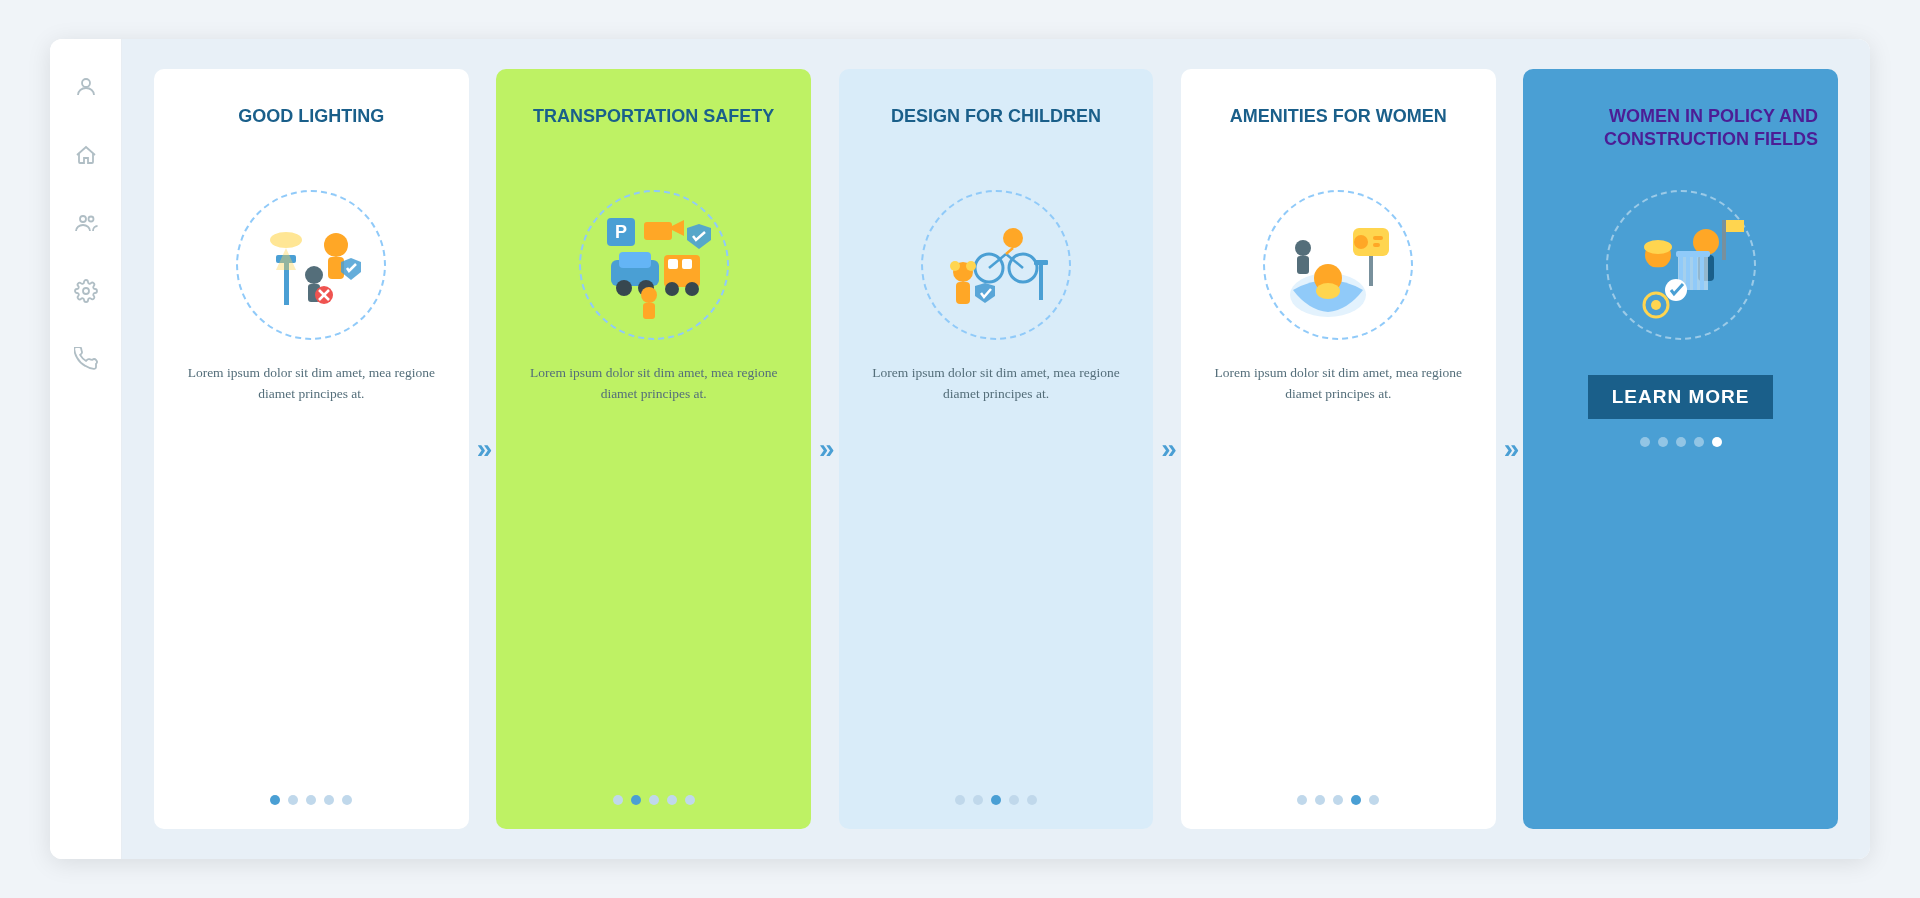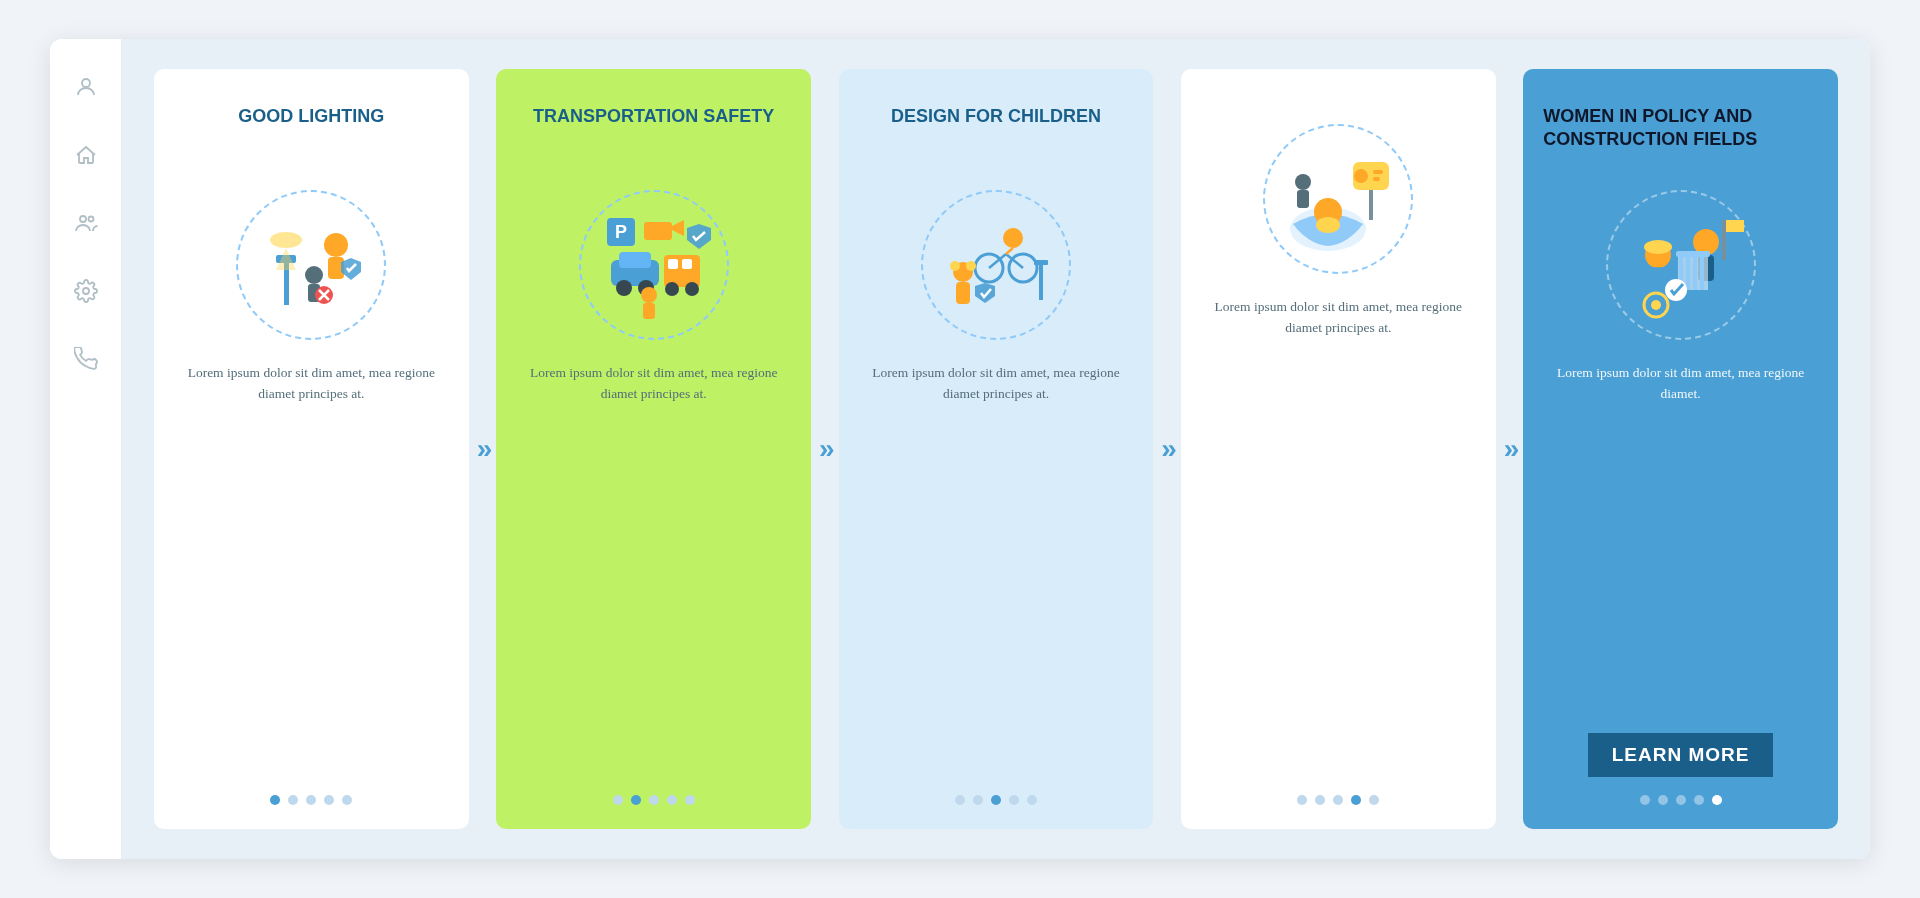--- a/index.html
+++ b/index.html
@@ -101,31 +101,31 @@
       font-size: 28px;
       font-weight: 900;
       letter-spacing: -4px;
     }
 
     .card-title {
       font-size: 18px;
       font-weight: 800;
       text-transform: uppercase;
       color: #1a5f8a;
-      text-align: left;
+      text-align: right;
       line-height: 1.25;
       min-height: 66px;
       display: flex;
       align-items: flex-start;
       justify-content: center;
       padding-top: 4px;
     }
 
     .card.active .card-title {
-      color: #0f172a;
+      color: #4c1d95;
     }
 
     .card-illustration {
       width: 160px;
       height: 160px;
       margin: 18px 0 18px 0;
       display: flex;
       align-items: center;
       justify-content: center;
       position: relative;
@@ -363,20 +363,21 @@
         <div class="dot"></div>
         <div class="dot"></div>
       </div>
     </div>
 
     <div class="card-arrow">
       <span class="card-arrow-chevron">»</span>
     </div>
 
     <div class="card">
+      <div class="card-title">AMENITIES FOR WOMEN</div>
       <div class="card-illustration">
         <div class="dashed-circle"></div>
         <svg class="illus-svg" viewBox="0 0 130 130">
 
           <ellipse cx="55" cy="95" rx="38" ry="22" fill="#e3f2fd"></ellipse>
           <path d="M20 90 Q55 70 90 90 Q75 110 55 112 Q35 110 20 90z" fill="#90caf9"></path>
 
           <circle cx="55" cy="78" r="14" fill="#ffa726"></circle>
           <ellipse cx="55" cy="91" rx="12" ry="8" fill="#ffd54f"></ellipse>
 
@@ -430,21 +431,20 @@
           <rect x="63" y="55" width="4" height="35" fill="#90caf9"></rect>
           <rect x="70" y="55" width="4" height="35" fill="#90caf9"></rect>
           <rect x="77" y="55" width="4" height="35" fill="#90caf9"></rect>
           <rect x="84" y="55" width="4" height="35" fill="#90caf9"></rect>
           <rect x="60" y="51" width="34" height="6" rx="2" fill="#90caf9"></rect>
 
           <circle cx="60" cy="90" r="11" fill="#fff"></circle>
           <polyline points="55,90 58,94 67,84" fill="none" stroke="#4a9fd4" stroke-width="3"></polyline>
         </svg>
       </div>
-      <div class="card-text">Lorem ipsum dolor sit dim amet, mea regione diamet.</div>
       <button class="learn-more-btn">LEARN MORE</button>
       <div class="card-dots">
         <div class="dot"></div>
         <div class="dot"></div>
         <div class="dot"></div>
         <div class="dot"></div>
         <div class="dot filled"></div>
       </div>
     </div>
 

